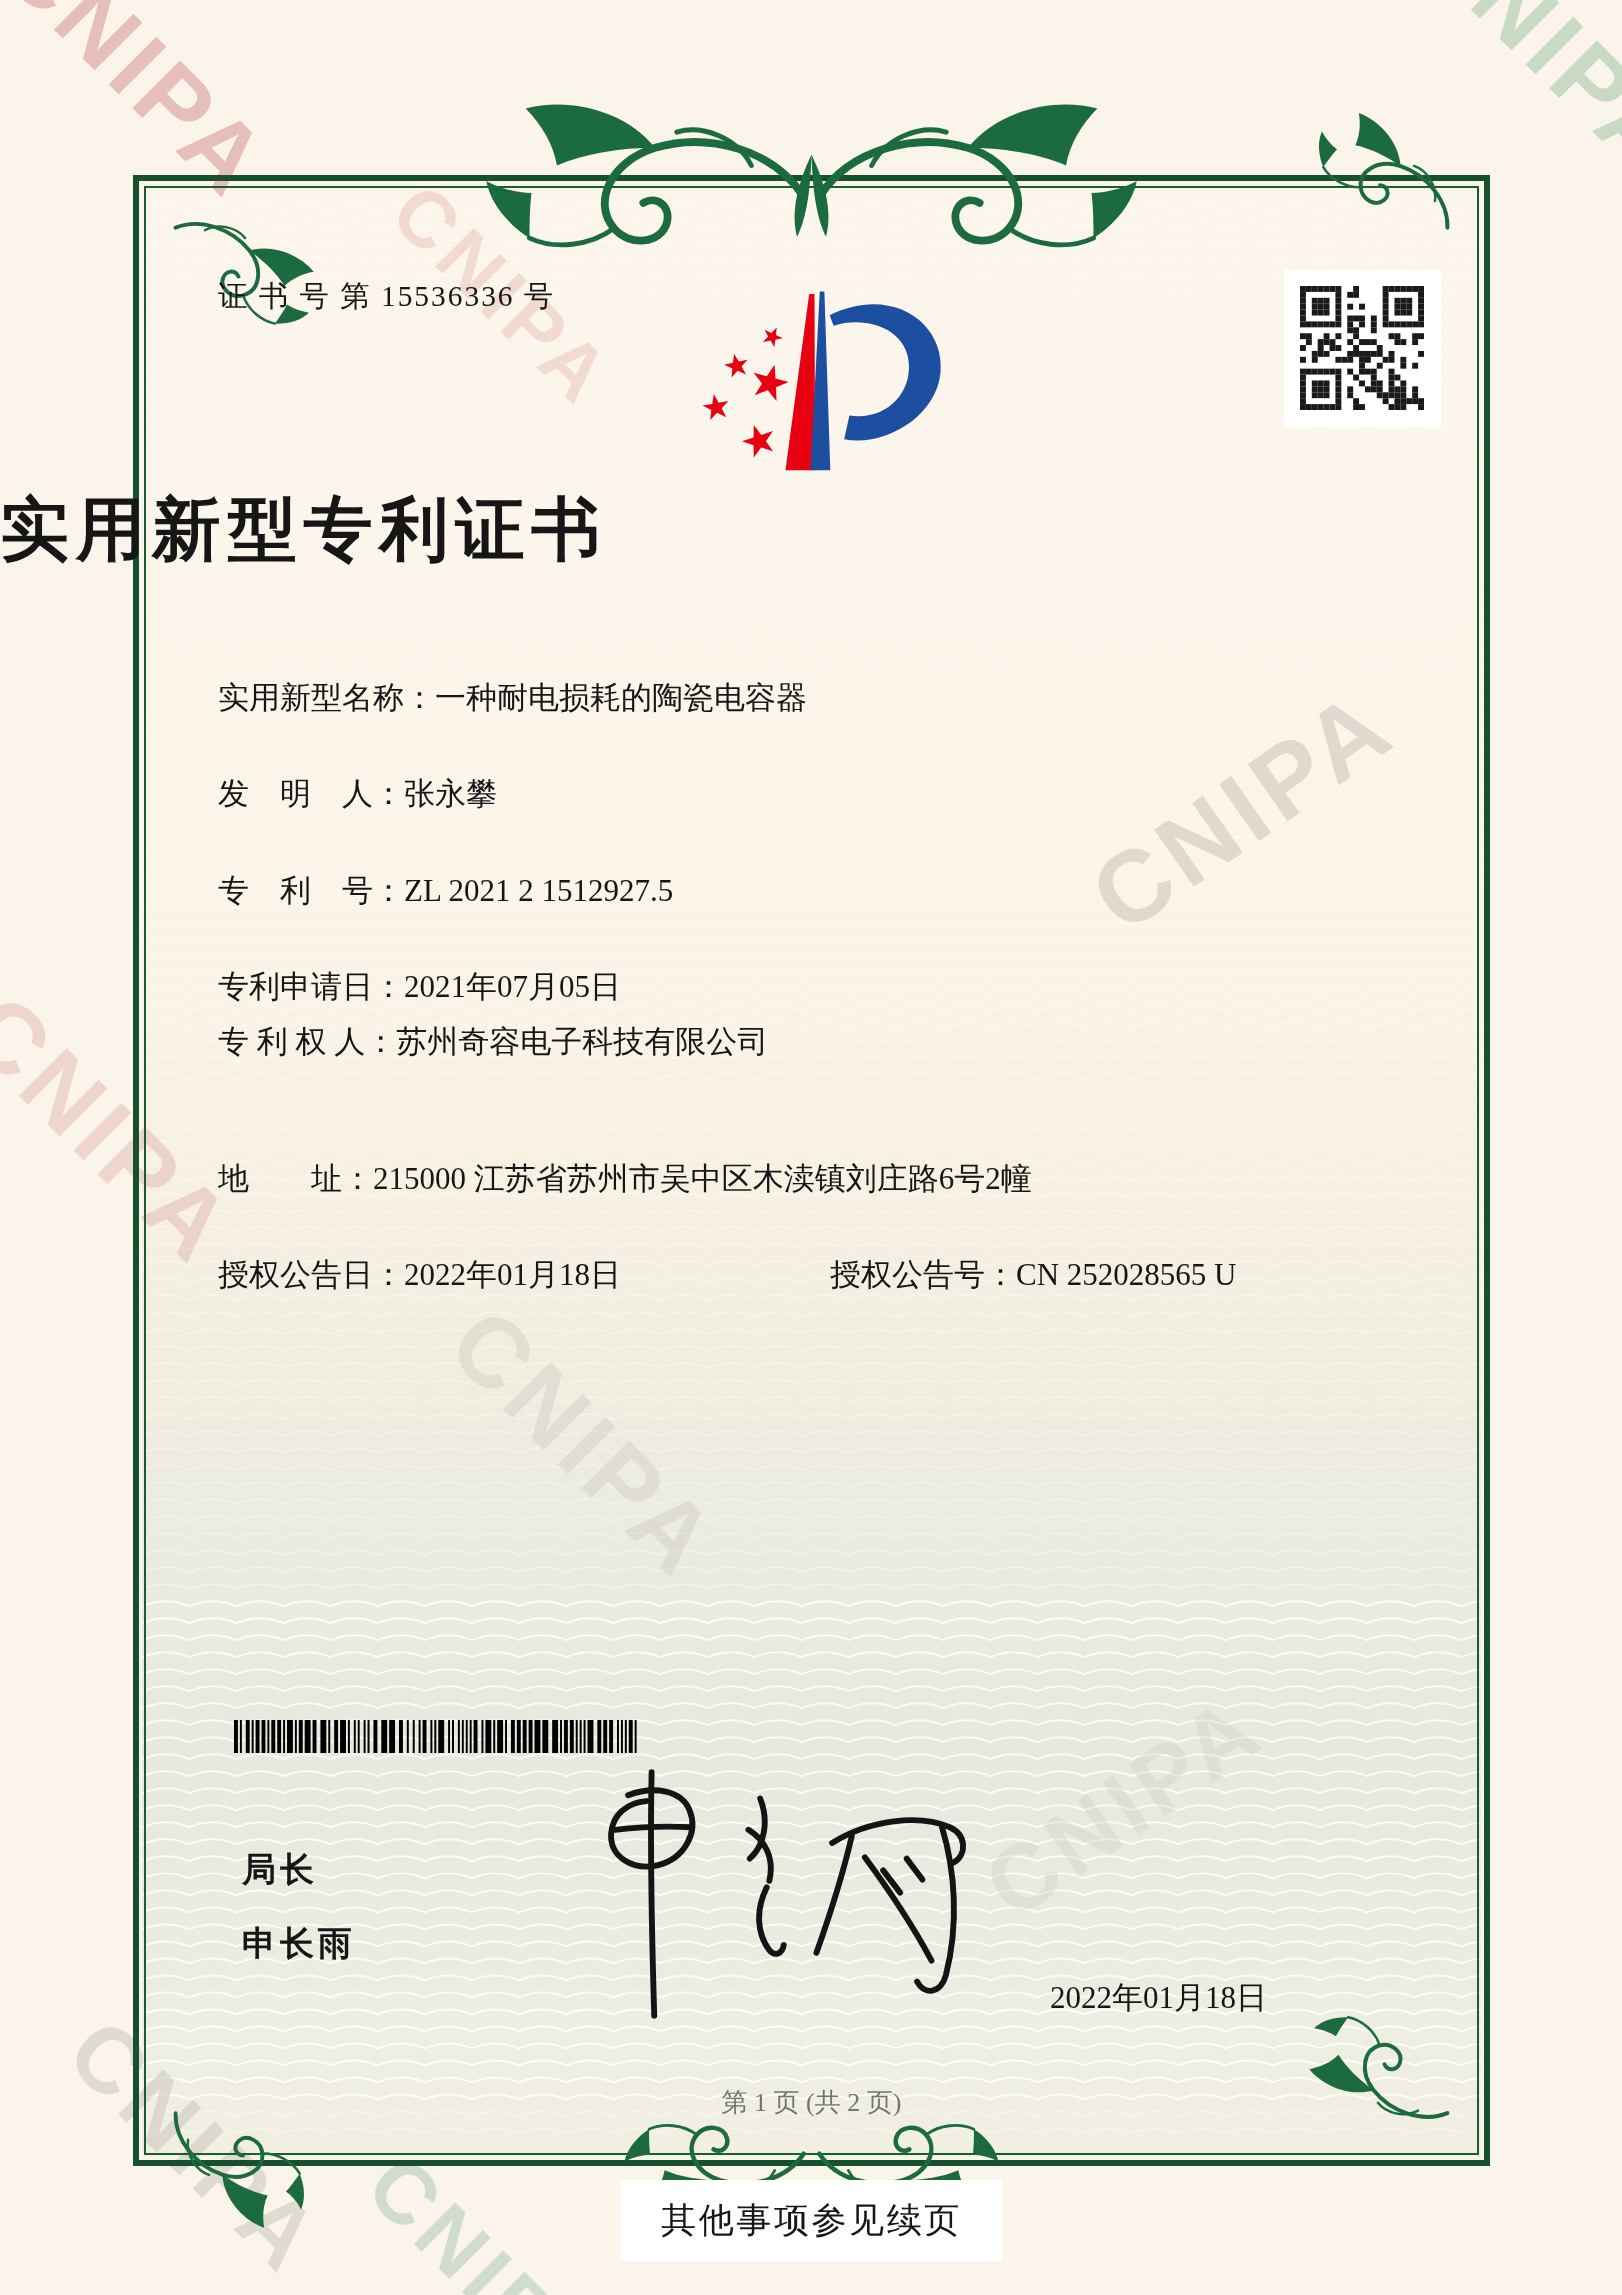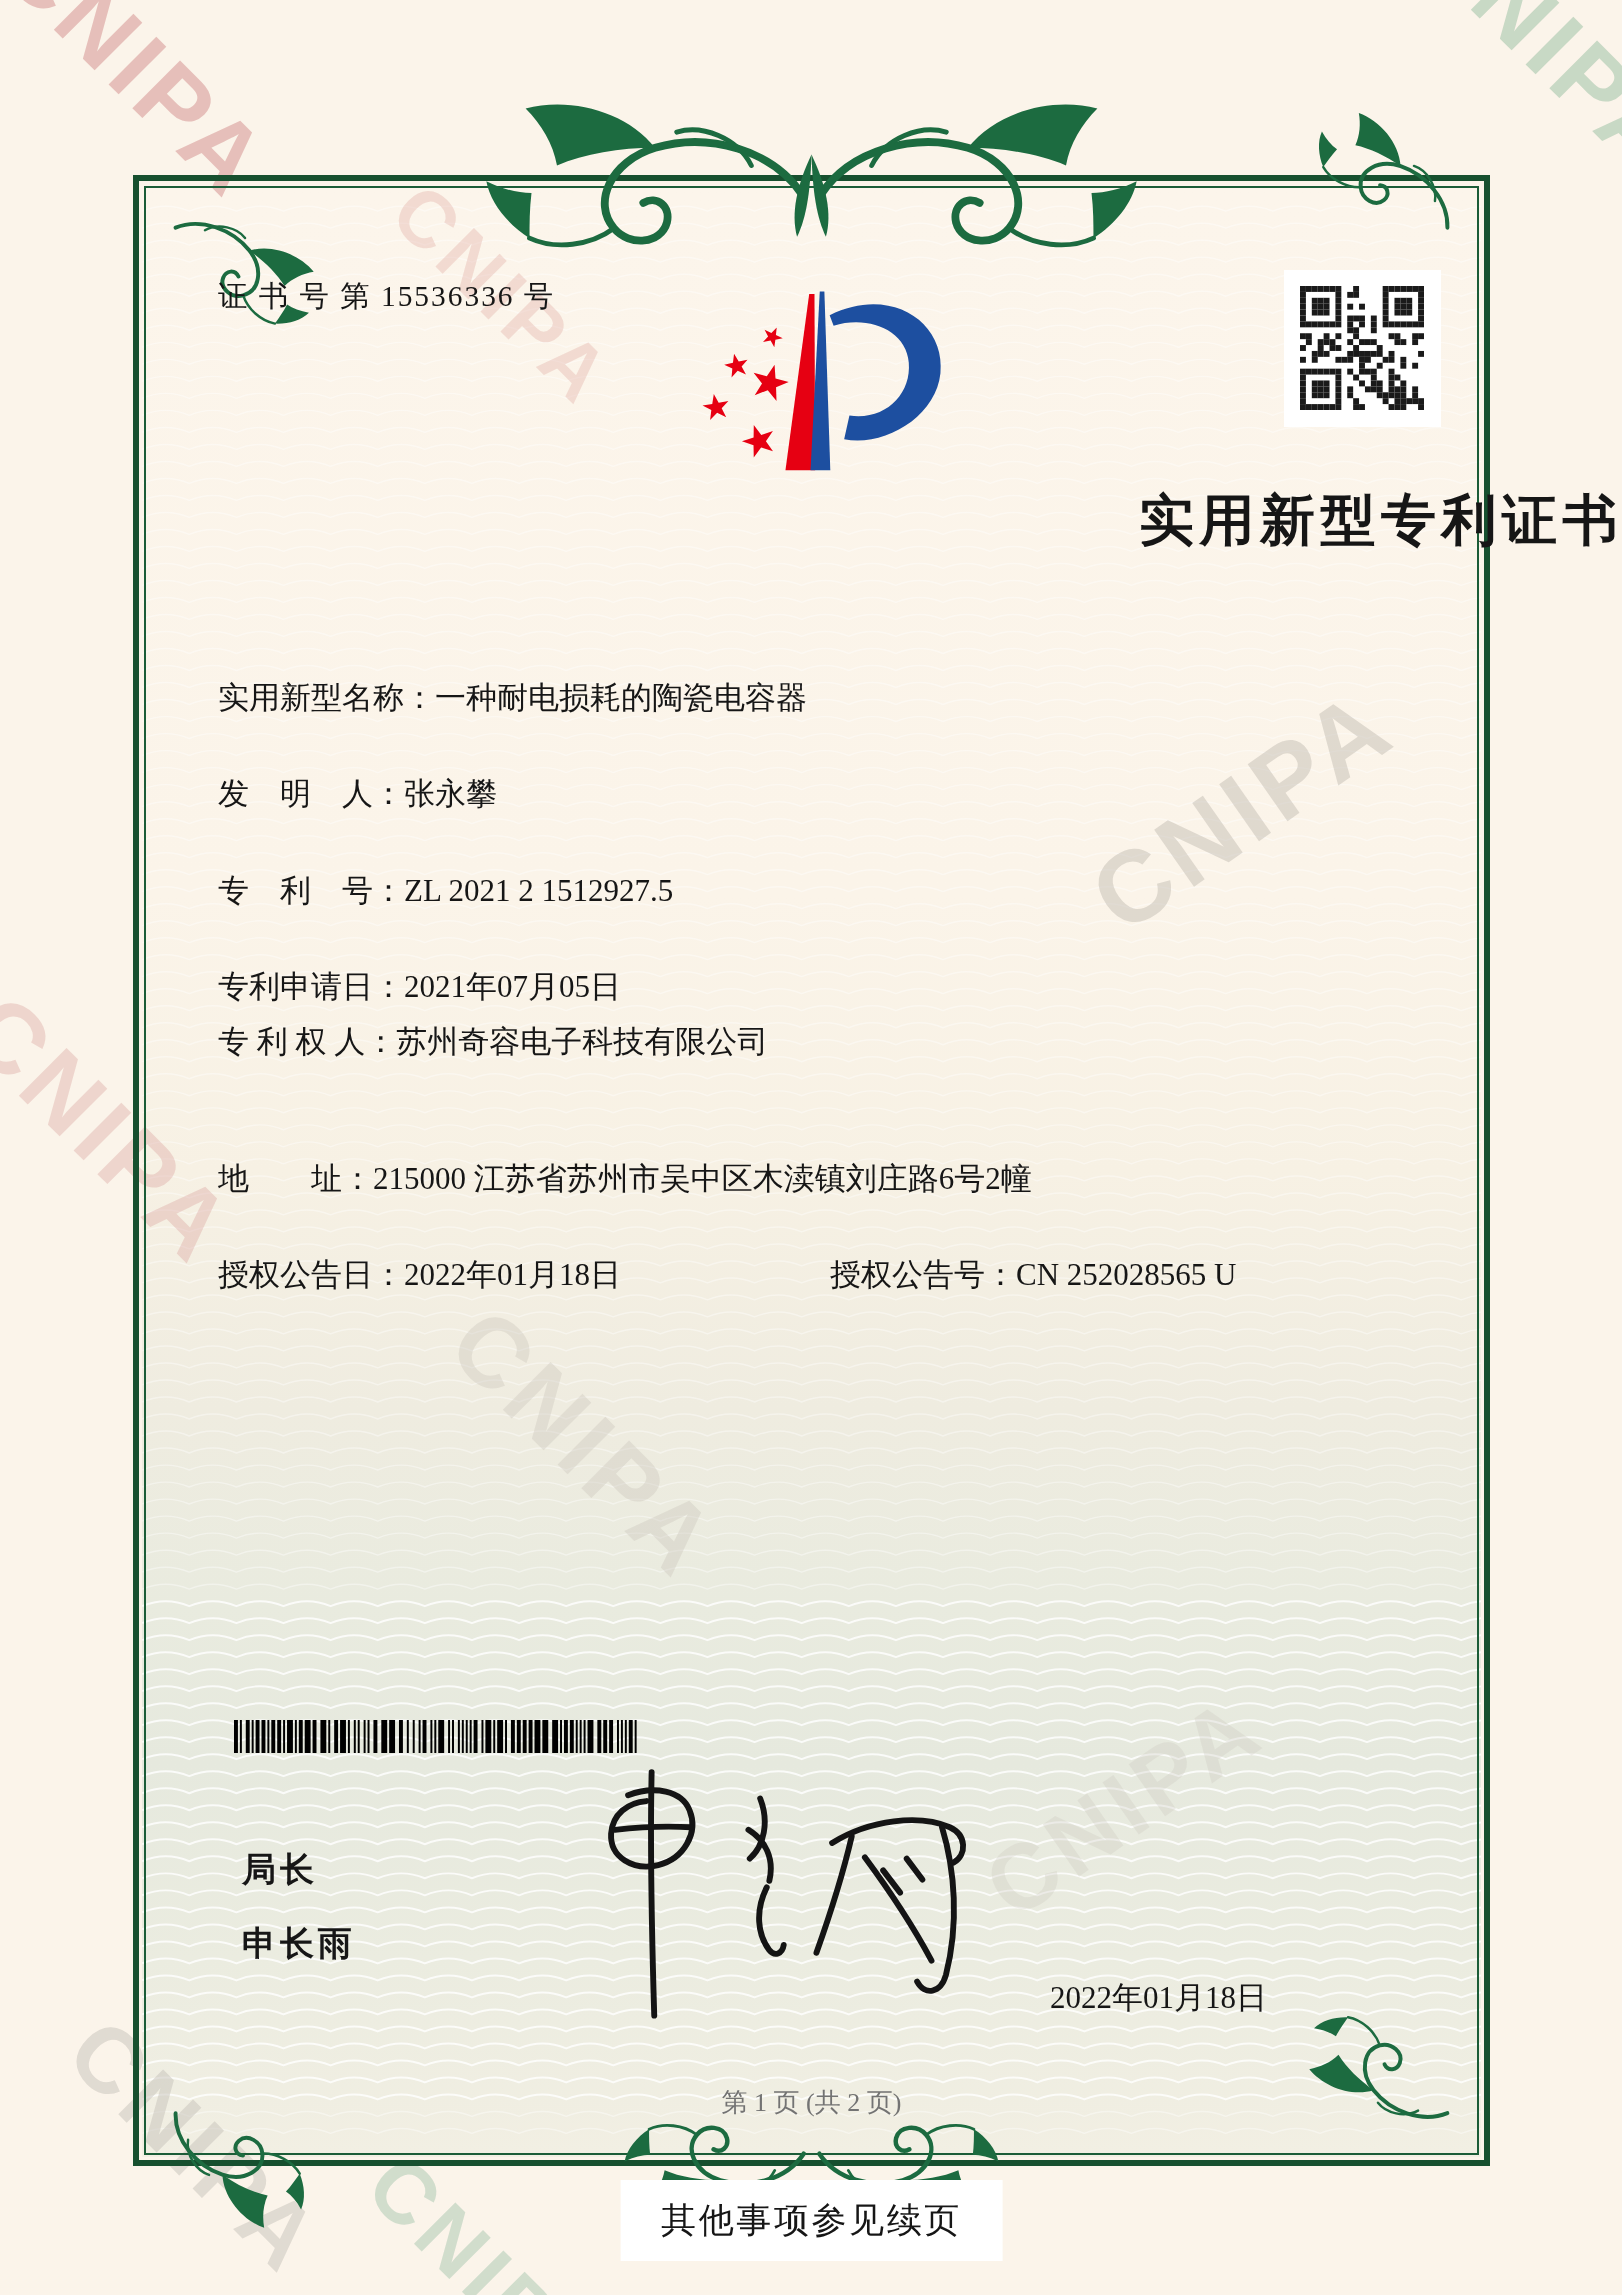--- a/index.html
+++ b/index.html
@@ -18,21 +18,21 @@
   #ornaments{left:0;top:0;width:1623px;height:2295px;z-index:5;pointer-events:none;}
   
   .wm{position:absolute;z-index:3;font-family:"Liberation Sans","DejaVu Sans",sans-serif;
       font-weight:bold;letter-spacing:6.5px;transform-origin:center;white-space:nowrap;}
   
   .content{z-index:6;}
   #certno{left:218px;top:277px;font-size:29.4px;letter-spacing:2px;}
   #logo{left:674px;top:250px;width:277px;height:232px;}
   #qrbox{left:1284px;top:270px;width:157px;height:157px;background:#ffffff;}
   #qr{position:absolute;left:16.4px;top:16.4px;}
-  #title{left:0;top:484px;width:1623px;text-align:right;font-size:55px;font-weight:bold;
+  #title{left:0;top:484px;width:1623px;text-align:left;font-size:69px;font-weight:bold;
          letter-spacing:0.10em;}
   .row{position:absolute;left:218px;font-size:31px;white-space:nowrap;}
   .pair2{position:absolute;left:612px;top:0;}
   #paras{left:218px;top:1327px;width:1190px;}
   #paras p{margin:0;font-size:31px;line-height:66px;text-align:justify;text-indent:2em;}
   #barcode{left:234px;top:1720px;}
   .signer{position:absolute;left:242px;font-size:34px;font-weight:bold;letter-spacing:3.9px;
           font-family:"Liberation Sans","DejaVu Sans",sans-serif;}
   #sig{left:530px;top:1759px;}
   #issuedate{left:936px;top:1977px;width:445px;text-align:center;font-size:31px;}

